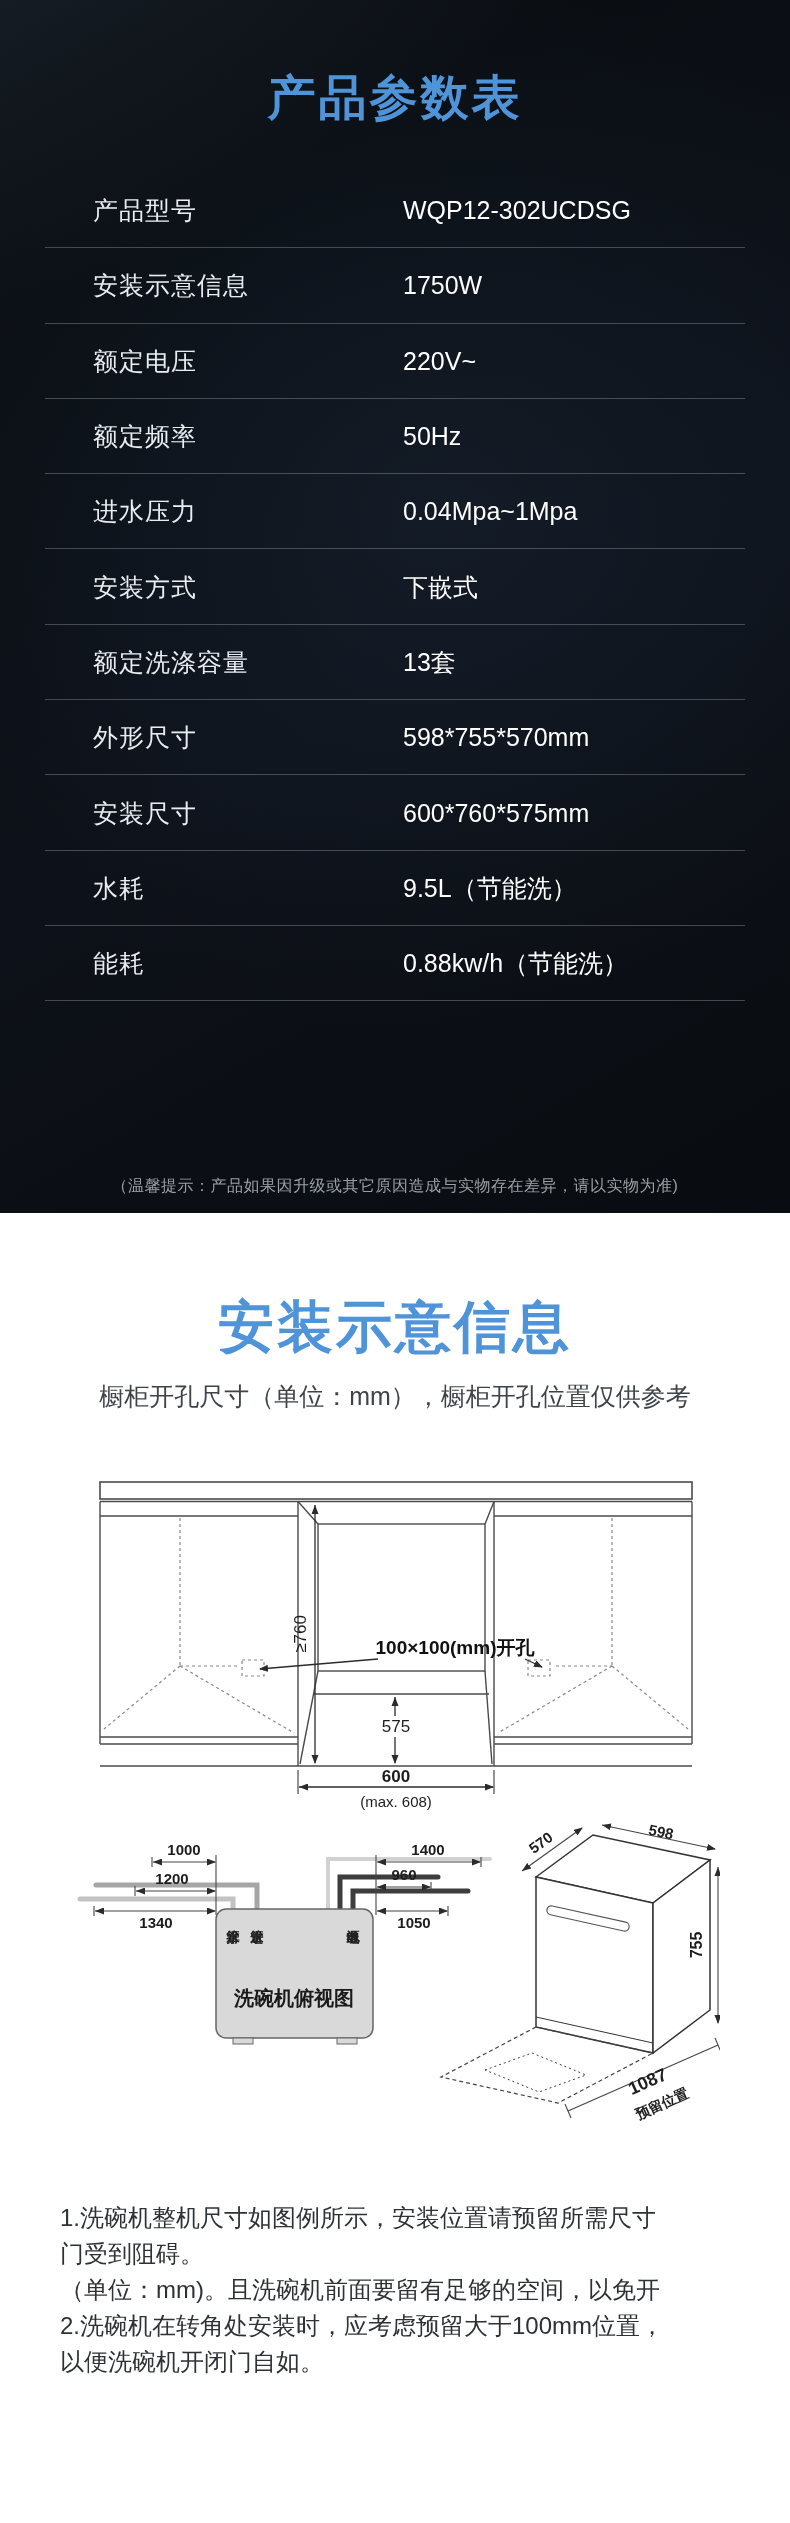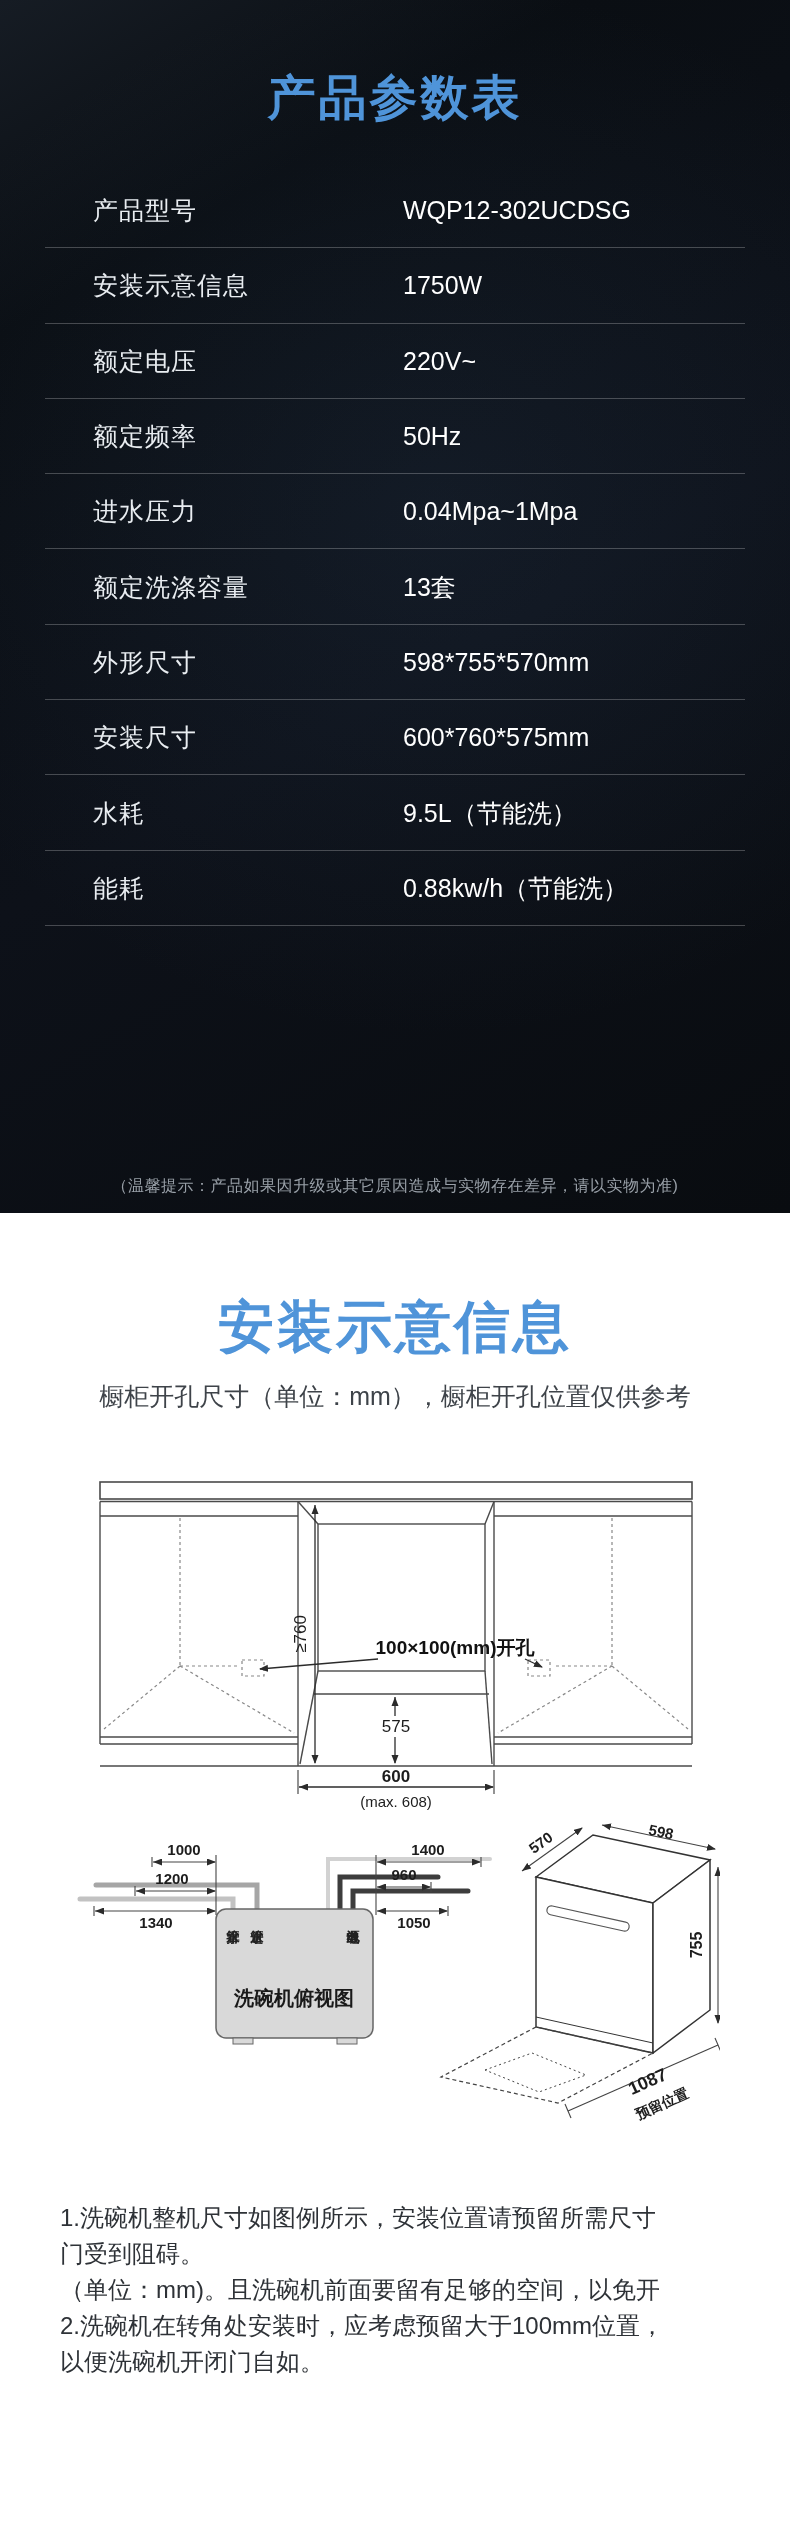--- a/index.html
+++ b/index.html
@@ -61,20 +61,24 @@
       </div>
       <div class="spec-row">
         <span class="spec-label">额定频率</span>
         <span class="spec-value">50Hz</span>
       </div>
       <div class="spec-row">
         <span class="spec-label">进水压力</span>
         <span class="spec-value">0.04Mpa~1Mpa</span>
       </div>
       <div class="spec-row">
+        <span class="spec-label">安装方式</span>
+        <span class="spec-value">下嵌式</span>
+      </div>
+      <div class="spec-row">
         <span class="spec-label">额定洗涤容量</span>
         <span class="spec-value">13套</span>
       </div>
       <div class="spec-row">
         <span class="spec-label">外形尺寸</span>
         <span class="spec-value">598*755*570mm</span>
       </div>
       <div class="spec-row">
         <span class="spec-label">安装尺寸</span>
         <span class="spec-value">600*760*575mm</span>

